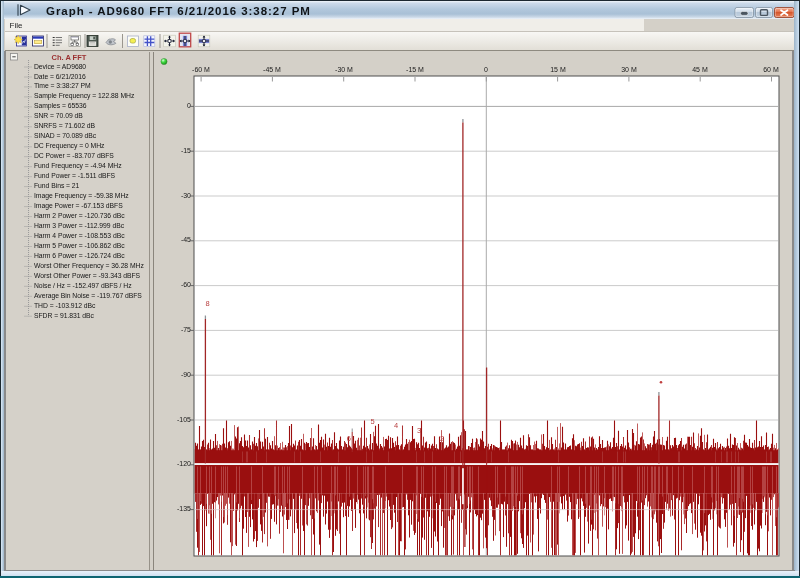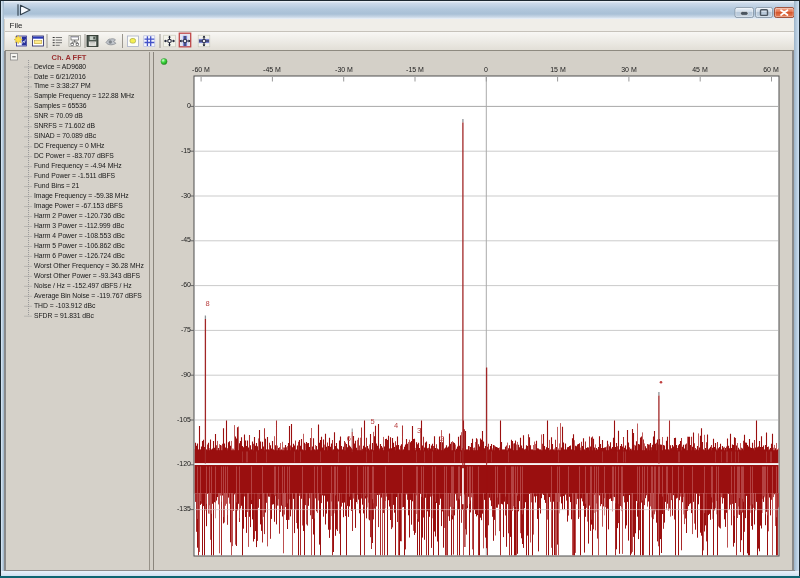--- a/index.html
+++ b/index.html
@@ -19,21 +19,21 @@
 #brd-b2 { position:absolute; left:1px; bottom:2px; width:798px; height:5px;
   background:linear-gradient(180deg,#e8f1fa,#cfe0f0); }
 #brd-b3 { position:absolute; left:0; bottom:0; width:800px; height:2px; background:#0d6472; }
 
 #title { position:absolute; left:1px; top:1px; width:798px; height:18px;
   background:linear-gradient(180deg,#f0f5fa 0%,#ccdaea 12%,#b2c8dc 45%,#a9c0d6 72%,#ccdae8 90%,#eef4fa 100%);
 }
 #title .txt { position:absolute; left:45px; top:3.5px; font-size:11.5px; font-weight:bold;
   color:#101418; letter-spacing:0.95px; }
 
-#menu { position:absolute; left:5px; top:19px; width:790px; height:12px; background:#f0eee9; }
+#menu { position:absolute; left:5px; top:19px; width:639px; height:12px; background:#f0eee9; }
 #menu span { position:absolute; left:4.5px; top:1.5px; font-size:8px; color:#222; }
 
 #tools { position:absolute; left:5px; top:31px; width:790px; height:19.5px;
   background:linear-gradient(180deg,#f8f7f4,#e2dfd7); border-bottom:1.2px solid #8e8a80; border-top:1px solid #c6c2ba; }
 
 #treepanel { position:absolute; left:5px; top:51.5px; width:143.5px; height:519px; background:#d5d1c9; }
 #split { position:absolute; left:148.5px; top:51.5px; width:1.2px; height:519px; background:#979289; }
 #split2 { position:absolute; left:152.8px; top:51.5px; width:1.4px; height:519px; background:#8a857c; }
 .ti { position:absolute; left:34px; font-size:6.8px; letter-spacing:-0.04px; color:#161616; white-space:pre; }
 #chfft { position:absolute; left:21.5px; top:52.5px; font-size:7.5px; font-weight:bold; color:#9b3030;padding-left:30px; }
@@ -70,20 +70,21 @@
           <rect x="754.5" y="6.5" width="17" height="10" rx="2" fill="url(#gb)" stroke="#7a8a9a" stroke-width="0.8"></rect>
           <rect x="755.3" y="7.3" width="15.4" height="8.4" rx="1.4" fill="none" stroke="#ffffff" stroke-opacity="0.55" stroke-width="0.7"></rect>
           <rect x="759.5" y="8.8" width="7" height="5.6" rx="1" fill="none" stroke="#4a5560" stroke-width="1.4"></rect>
         </g>
         <g>
           <rect x="773.5" y="6.5" width="19.5" height="10" rx="2" fill="url(#gr)" stroke="#8a2c10" stroke-width="0.8"></rect>
           <rect x="774.3" y="7.3" width="17.9" height="8.4" rx="1.4" fill="none" stroke="#ffffff" stroke-opacity="0.55" stroke-width="0.7"></rect>
           <path d="M780 9.2l6.5 4.8M786.5 9.2l-6.5 4.8" stroke="#fff" stroke-width="1.7" stroke-linecap="round"></path>
         </g>
     </svg>
+    <div class="txt">Graph - AD9680 FFT 6/21/2016 3:38:27 PM</div>
   </div>
   <div id="menu">
       <span>File</span>
     </div>
   <div id="tools">
     <svg width="790" height="19.5" style="position:absolute;left:0;top:0" viewBox="0 31 790 19.5">
         <path d="M42 33v14M80 33v14M117.5 33v14M155 33v14" stroke="#9a968e" stroke-width="1"></path>
         <g transform="translate(10,34)">
           <rect x="1.5" y="1" width="10" height="10" fill="#f8f8ff" stroke="#303090" stroke-width="0.8"></rect>
           <rect x="6.8" y="1.6" width="4.2" height="8.8" fill="#26309a"></rect>

